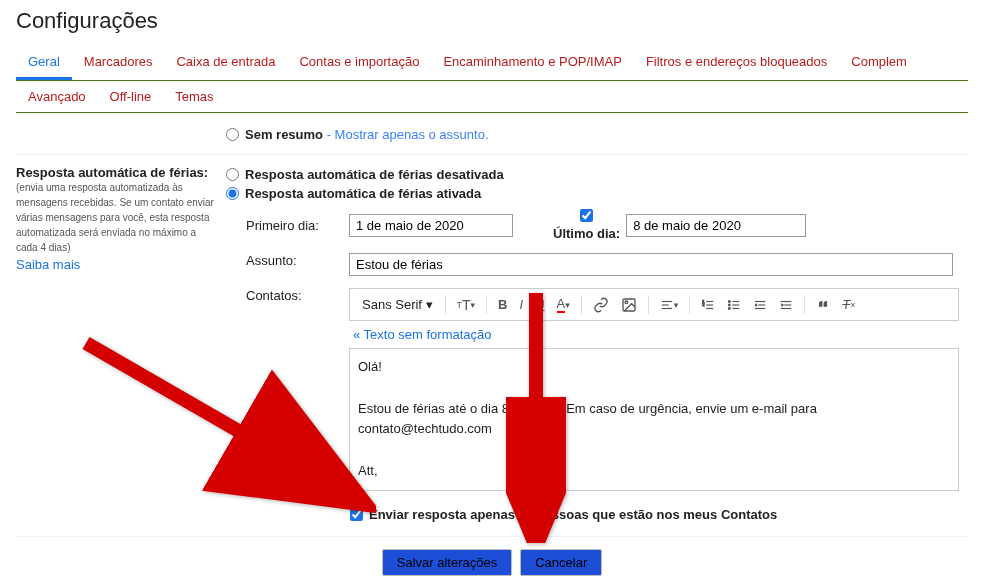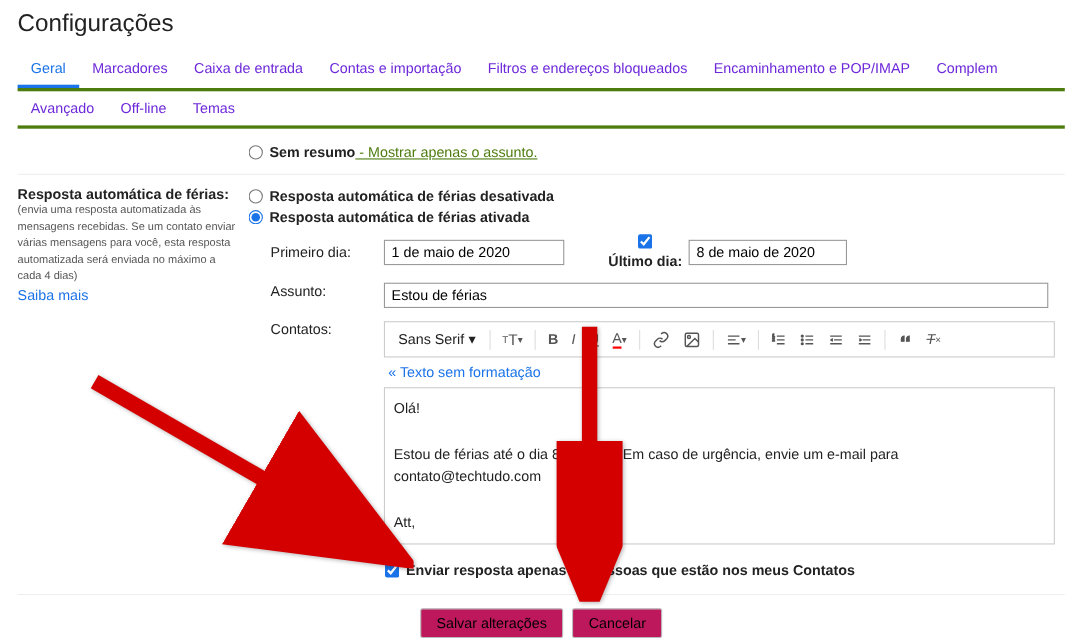--- a/index.html
+++ b/index.html
@@ -1,20 +1,20 @@
 <!DOCTYPE html>
 <html><head>
   <meta charset="utf-8">
   <style>
     * { box-sizing: border-box; margin: 0; padding: 0; }
     body { font-family: 'Product Sans', Arial, sans-serif; font-size: 13px; color: #222; background: #fff; width: 984px; }
     .page { padding: 0 16px; }
     .page-title { font-size: 22px; font-weight: 400; padding: 8px 0 12px; font-family: 'Google Sans', Arial, sans-serif; }
-    .tabs { display: flex; flex-wrap: wrap; border-bottom: 3px solid #4d7c0f; gap: 0; }
-    .tab { padding: 8px 12px; color: #6d28d9; cursor: pointer; font-size: 13px; white-space: nowrap; }
+    .tabs { display: flex; flex-wrap: wrap; border-bottom: 1px solid #4d7c0f; gap: 0; }
+    .tab { padding: 8px 12px; color: #b91c1c; cursor: pointer; font-size: 13px; white-space: nowrap; }
     .tab.active { color: #1a73e8; border-bottom: 3px solid #1a73e8; font-weight: 500; }
     .content { padding-top: 8px; }
     .row { display: flex; align-items: flex-start; padding: 4px 0; }
     .section-label { width: 210px; flex-shrink: 0; padding-right: 12px; }
     .section-label b { font-weight: bold; }
     .section-desc { color: #555; font-size: 10px; line-height: 1.5; }
     .learn-more { color: #1a73e8; cursor: pointer; font-size: 13px; display: inline-block; margin-top: 2px; }
     .right-col { flex: 1; }
     .radio-row { display: flex; align-items: center; padding: 2px 0; gap: 6px; }
     .radio-row b { font-weight: bold; }
@@ -25,40 +25,40 @@
     .checkbox-label { display: flex; align-items: center; gap: 4px; flex-direction: column; }
     .toolbar { display: flex; align-items: center; border: 1px solid #ccc; background: #fff; padding: 4px 6px; gap: 2px; width: 610px; }
     .tb-btn { padding: 3px 5px; cursor: pointer; display: flex; align-items: center; color: #555; font-size: 13px; border-radius: 3px; }
     .tb-sep { width: 1px; height: 18px; background: #ddd; margin: 0 4px; }
     .tb-font { display: flex; align-items: center; gap: 4px; padding: 2px 6px; }
     .plain-text-link { color: #1a73e8; cursor: pointer; padding: 6px 4px; display: inline-block; font-size: 13px; }
     .message-editor { border: 1px solid #ccc; width: 610px; min-height: 120px; padding: 8px; font-size: 13px; line-height: 1.6; background: #fff; }
     .contacts-check { display: flex; align-items: center; gap: 6px; padding: 10px 0; }
     .contacts-check b { font-weight: bold; }
     .footer { display: flex; justify-content: center; gap: 8px; padding: 12px 0; border-top: 1px solid #eee; }
-    .btn { border: 1px solid #bbb; background: #be185d; padding: 5px 14px; font-size: 13px; cursor: pointer; border-radius: 2px; }
+    .btn { border: 1px solid #bbb; background: #1d4ed8; padding: 5px 14px; font-size: 13px; cursor: pointer; border-radius: 2px; }
     input[type="radio"], input[type="checkbox"] { accent-color: #1a73e8; cursor: pointer; }
     .arrow { position: absolute; pointer-events: none; }
     .arrow svg { filter: drop-shadow(1px 1px 2px rgba(0,0,0,0.3)); }
     .content-wrap { position: relative; }
-    .muted { color: #4d7c0f; text-decoration: underline; }
+    .muted { color: #3b82f6; }
   </style>
 </head>
 <body>
 
 <div class="page">
   <h1 class="page-title">Configurações</h1>
 
   <div class="tabs">
     <div class="tab active">Geral</div>
     <div class="tab">Marcadores</div>
     <div class="tab">Caixa de entrada</div>
     <div class="tab">Contas e importação</div>
+    <div class="tab">Encaminhamento e POP/IMAP</div>
     <div class="tab">Filtros e endereços bloqueados</div>
-    <div class="tab">Encaminhamento e POP/IMAP</div>
     <div class="tab">Complem</div>
   </div>
   <div class="tabs">
     <div class="tab">Avançado</div>
     <div class="tab">Off-line</div>
     <div class="tab">Temas</div>
   </div>
 
   <div class="content-wrap">
     <div class="content">
@@ -92,21 +92,21 @@
             <div class="date-group">
               <div style="display:flex; align-items:center; gap:8px;">
                 <span class="field-label">Primeiro dia:</span>
                 <input class="text-input" style="width: 164px;" value="1 de maio de 2020">
               </div>
               <div style="display:flex; align-items:center; gap:6px;">
                 <label class="checkbox-label">
                   <input type="checkbox" checked="" style="">
                   <b>Último dia:</b>
                 </label>
-                <input class="text-input" style="width: 144px;" value="8 de maio de 2020">
+                <input class="text-input" style="width: 180px;" value="8 de maio de 2020">
               </div>
             </div>
           </div>
 
           <div class="field-row" style="padding-left:20px;">
             <span class="field-label">Assunto:</span>
             <input class="text-input" style="width: 604px;" value="Estou de férias">
           </div>
 
           <div class="field-row" style="padding-left:20px; align-items:flex-start;">

